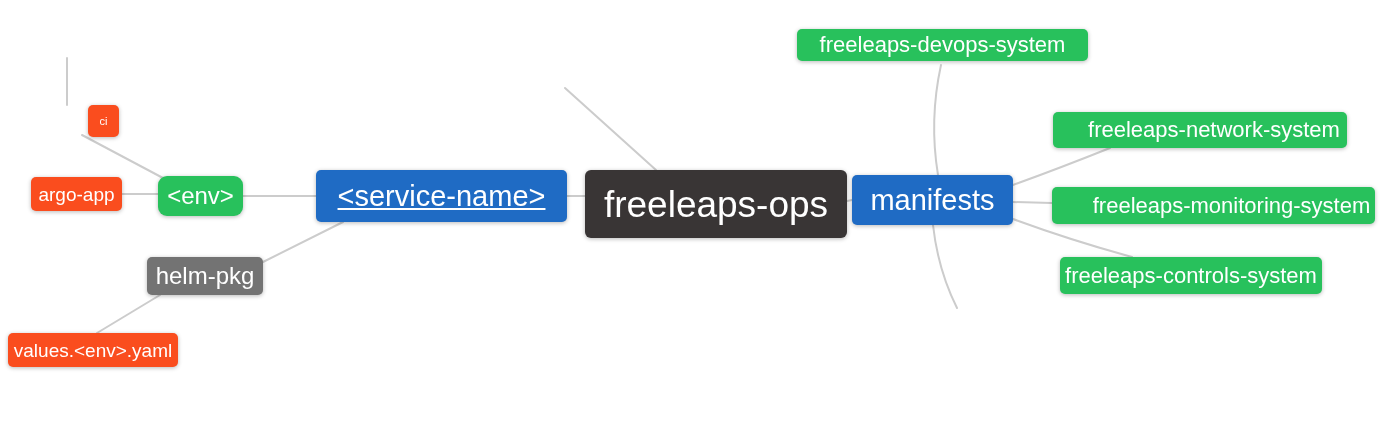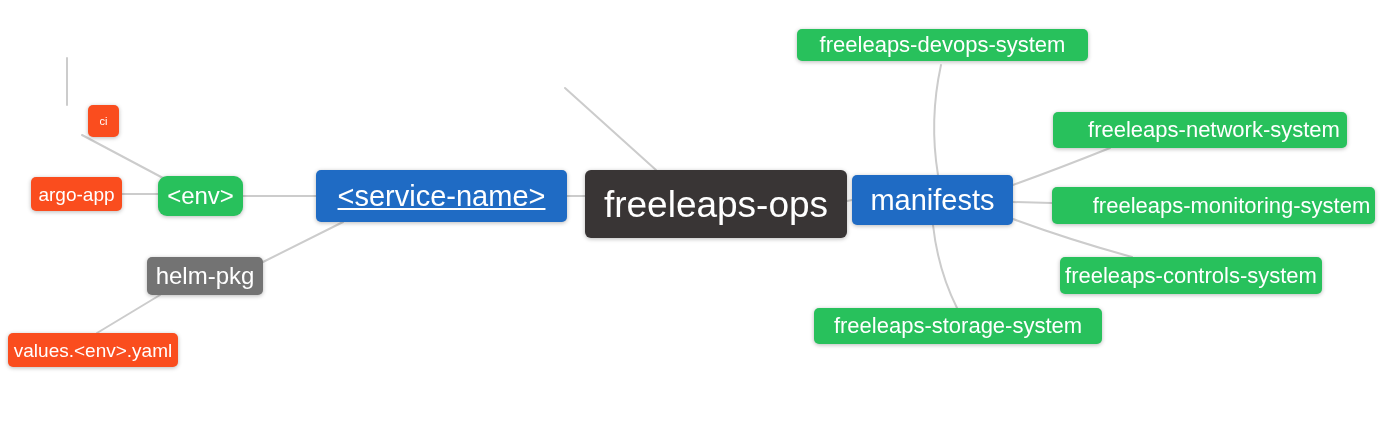--- a/index.html
+++ b/index.html
@@ -110,17 +110,14 @@
   </div>
 
   <div class="node n-monitoring" style="background: rgb(40, 193, 92); color: rgb(255, 255, 255); padding-left: 36px;">
     <span>freeleaps-monitoring-system</span>
   </div>
 
   <div class="node n-controls" style="background: rgb(40, 193, 92); color: rgb(255, 255, 255);">
     <span>freeleaps-controls-system</span>
   </div>
 
-  <div class="node n-storage" style="background: rgb(40, 193, 92); color: rgb(255, 255, 255);">
-    <span>freeleaps-storage-system</span>
-  </div>
 
 </div>
 
 </body></html>

